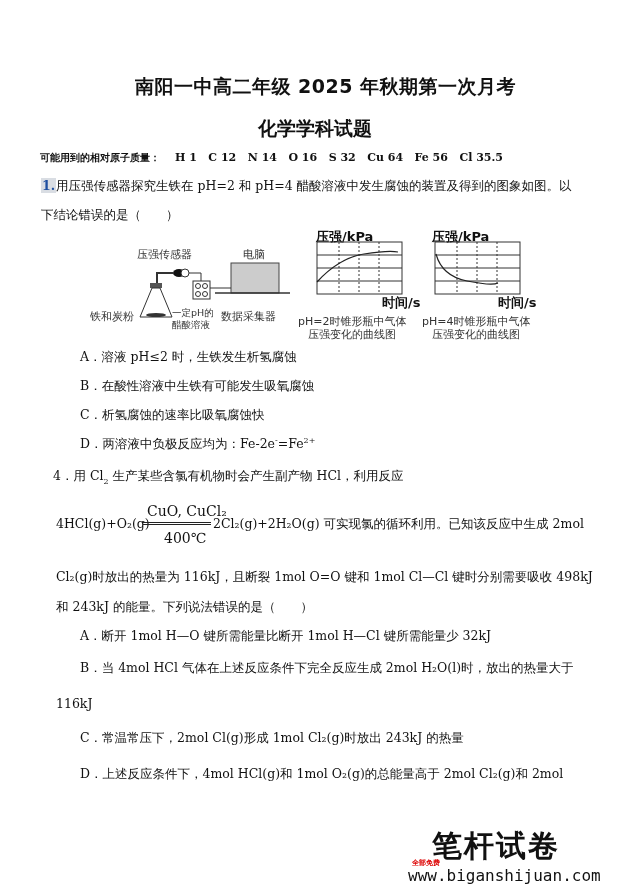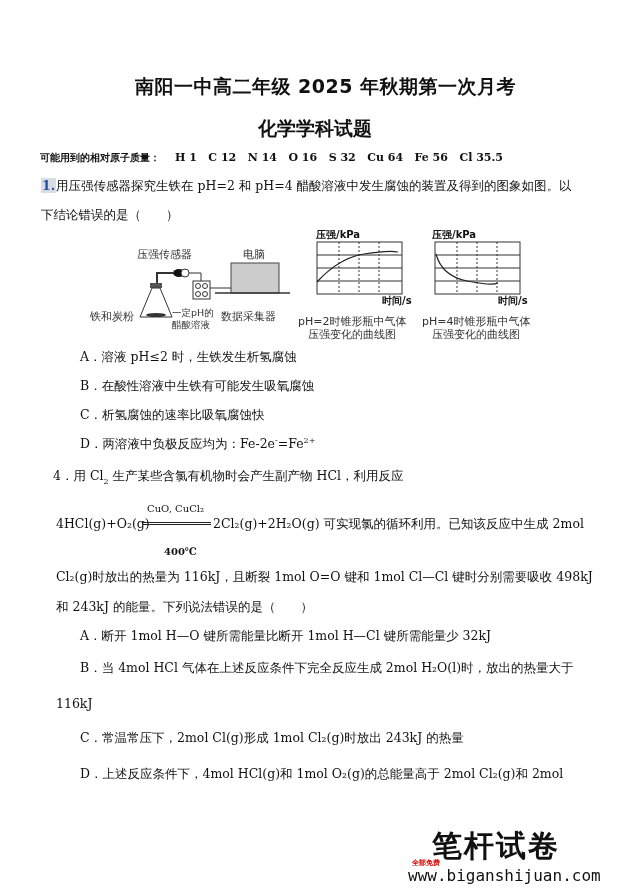--- a/index.html
+++ b/index.html
@@ -6,24 +6,24 @@
     body { width:633px; height:890px; background:#fff; position:relative; overflow:hidden;
            font-family:"DejaVu Serif","Liberation Serif",serif; color:#111; }
     .abs { position:absolute; white-space:nowrap; }
     .title { font-size:19px; font-weight:bold; font-family:"DejaVu Sans","Liberation Sans",sans-serif; letter-spacing:0.5px; }
     .subtitle { font-size:19px; font-weight:bold; font-family:"DejaVu Sans","Liberation Sans",sans-serif; }
     .txt { font-size:12.5px; }
     .small { font-size:11px; }
     .bold { font-weight:bold; }
     .qnum { background:#d9dde3; color:#1f4fa0; font-weight:bold; padding:0 1px; }
     sub, sup { font-size:8px; }
-    .eq-top { font-size:10px; }
+    .eq-top { font-size:14px; }
     .eq-bar { border-top:1px solid #222; border-bottom:1px solid #222; height:3px; width:68px; }
     .fig-label { font-size:11px; color:#333; font-family:"DejaVu Sans","Liberation Sans",sans-serif; }
-    .chart-title { font-size:10px; font-weight:bold; font-family:"DejaVu Sans","Liberation Sans",sans-serif; }
+    .chart-title { font-size:13px; font-weight:bold; font-family:"DejaVu Sans","Liberation Sans",sans-serif; }
     .logo-cn { font-size:30px; font-family:"DejaVu Sans","Liberation Sans",sans-serif; font-weight:bold; letter-spacing:2px; }
     .logo-url { font-size:16px; font-family:"DejaVu Sans Mono","Liberation Mono",monospace; }
     .logo-free { font-size:7px; color:#d00; font-family:"DejaVu Sans","Liberation Sans",sans-serif; font-weight:bold; }
   </style>
 </head>
 <body>
 
 <div class="abs title" style="left:135px;top:74px;">南阳一中高二年级 2025 年秋期第一次月考</div>
 <div class="abs subtitle" style="left:258px;top:116px;">化学学科试题</div>
 <div class="abs small" style="left:40px;top:151px;">
@@ -106,21 +106,21 @@
   <span>D．两溶液中负极反应均为：Fe-2e</span><sup>-</sup><span>=Fe</span><sup>2+</sup>
 </div>
 
 <div class="abs txt" style="left:53px;top:468px;">
   <span>4．用 Cl</span><sub>2</sub><span> 生产某些含氯有机物时会产生副产物 HCl，利用反应</span>
 </div>
 
 <div class="abs txt" style="left:56px;top:516px;">4HCl(g)+O₂(g)</div>
 <div class="abs eq-top" style="left:147px;top:503px;">CuO, CuCl₂</div>
 <div class="abs eq-bar" style="left:143px;top:522px;"></div>
-<div class="abs eq-top" style="left:164px;top:546px;font-weight:bold;">400℃</div>
+<div class="abs eq-top" style="left:164px;top:530px;">400℃</div>
 <div class="abs txt" style="left:213px;top:516px;">
   <span>2Cl₂(g)+2H₂O(g)</span><span> 可实现氯的循环利用。已知该反应中生成 2mol</span>
 </div>
 
 <div class="abs txt" style="left:56px;top:569px;">Cl₂(g)时放出的热量为 116kJ，且断裂 1mol O=O 键和 1mol Cl—Cl 键时分别需要吸收 498kJ</div>
 <div class="abs txt" style="left:56px;top:599px;">和 243kJ 的能量。下列说法错误的是（　　）</div>
 <div class="abs txt" style="left:80px;top:628px;">A．断开 1mol H—O 键所需能量比断开 1mol H—Cl 键所需能量少 32kJ</div>
 <div class="abs txt" style="left:80px;top:660px;">B．当 4mol HCl 气体在上述反应条件下完全反应生成 2mol  H₂O(l)时，放出的热量大于</div>
 <div class="abs txt" style="left:56px;top:696px;">116kJ</div>
 <div class="abs txt" style="left:80px;top:730px;">C．常温常压下，2mol  Cl(g)形成 1mol  Cl₂(g)时放出 243kJ 的热量</div>

